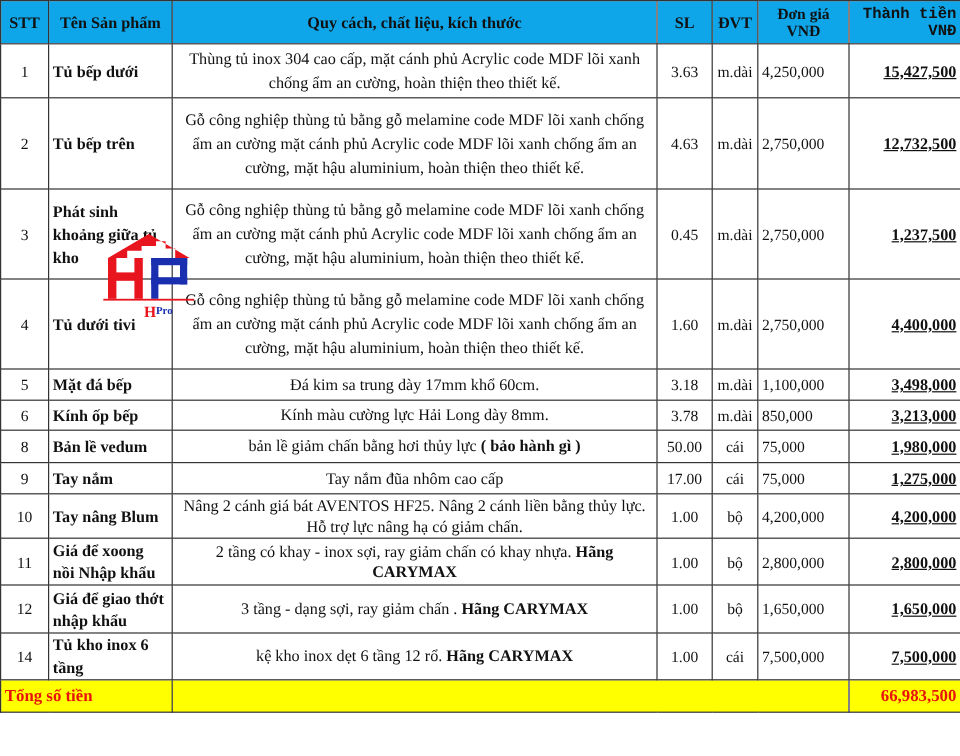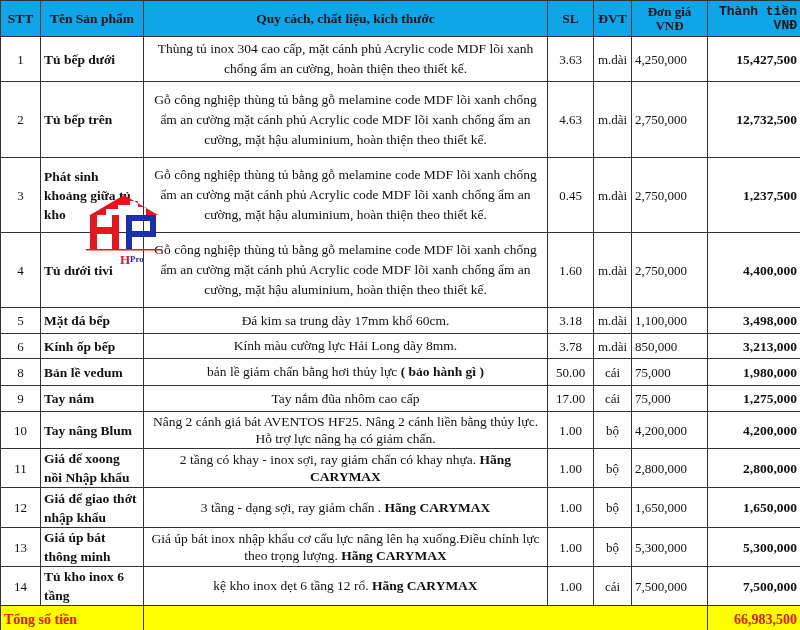--- a/index.html
+++ b/index.html
@@ -7,21 +7,21 @@
   table{border-collapse:collapse;table-layout:fixed;width:800px;position:absolute;left:0;top:0;}
   td,th{border:1px solid #333;padding:0 3px;font-size:13px;line-height:17px;overflow:hidden;}
   th{background:#0ea5e9;font-weight:bold;text-align:center;font-size:13.5px;}
   th.two{line-height:14px;font-size:13px;}
   th.right{text-align:right;font-family:Liberation Mono, monospace;}
   td.c{text-align:center;}
   td.r{text-align:left;}
   td.name{font-weight:bold;text-align:left;font-size:13.5px;line-height:19px;}
   td.desc{text-align:center;font-size:13.5px;line-height:20px;}
   td.desc.tight{line-height:17px;}
-  td.total{font-weight:bold;text-align:right;font-size:13.5px;}
+  td.total{font-weight:bold;text-align:right;font-size:13.5px;text-decoration:underline;}
   tr.sum td{background:#ffff00;height:26px;}
   td.sum-label{color:#e8140b;font-weight:bold;font-size:14px;}
   td.sum-value{color:#e8140b;font-weight:bold;text-align:right;font-size:14px;}
   b.brand{font-weight:bold;}
   .logo{position:absolute;left:86px;top:193px;width:76px;height:72px;pointer-events:none;}
 </style>
 </head>
 <body>
 
 <table>
@@ -138,29 +138,20 @@
   </tr>
       <tr style="height: 40px;">
     <td class="c">12</td>
     <td class="name">Giá để giao thớt nhập khẩu</td>
     <td class="desc"><span>3 tầng  - dạng sợi, ray giảm chấn . </span><b class="brand">Hãng CARYMAX</b></td>
     <td class="c">1.00</td>
     <td class="c">bộ</td>
     <td class="r">1,650,000</td>
     <td class="total">1,650,000</td>
   </tr>
-      <tr style="height: 38px;">
-    <td class="c">13</td>
-    <td class="name">Giá úp bát thông minh</td>
-    <td class="desc tight"><span>Giá úp bát inox nhập khẩu cơ cấu lực nâng lên hạ xuống.Điều chỉnh lực theo trọng lượng. </span><b class="brand">Hãng CARYMAX</b></td>
-    <td class="c">1.00</td>
-    <td class="c">bộ</td>
-    <td class="r">5,300,000</td>
-    <td class="total">5,300,000</td>
-  </tr>
       <tr style="height: 38px; margin-left: 32px;">
     <td class="c">14</td>
     <td class="name">Tủ kho inox 6 tầng</td>
     <td class="desc"><span>kệ kho inox dẹt 6 tầng 12 rổ. </span><b class="brand">Hãng CARYMAX</b></td>
     <td class="c">1.00</td>
     <td class="c">cái</td>
     <td class="r">7,500,000</td>
     <td class="total">7,500,000</td>
   </tr>
       <tr class="sum">

